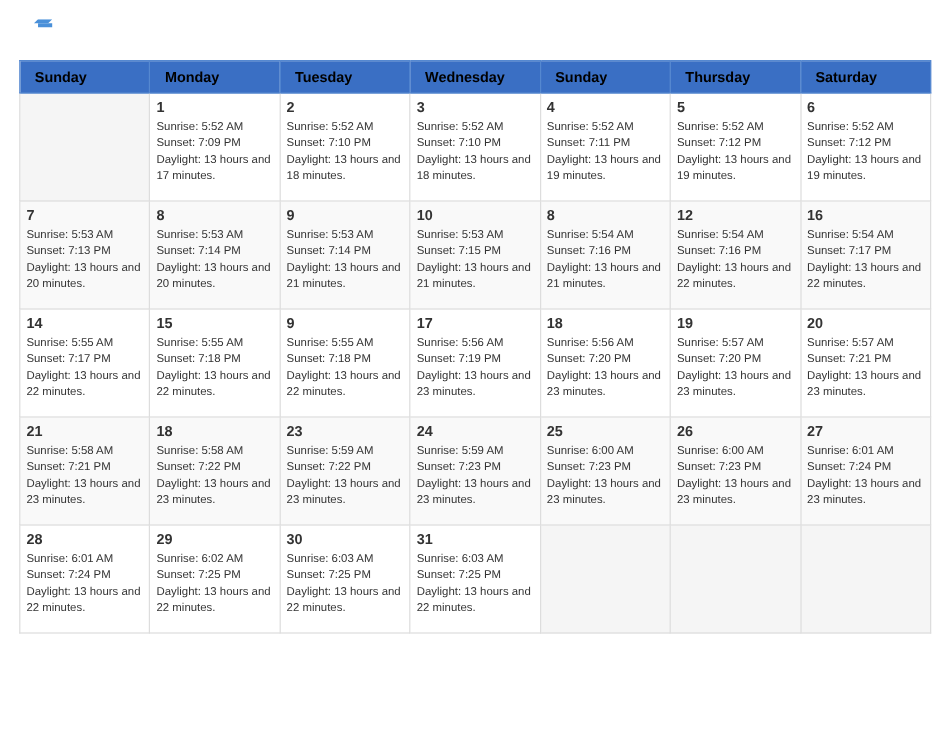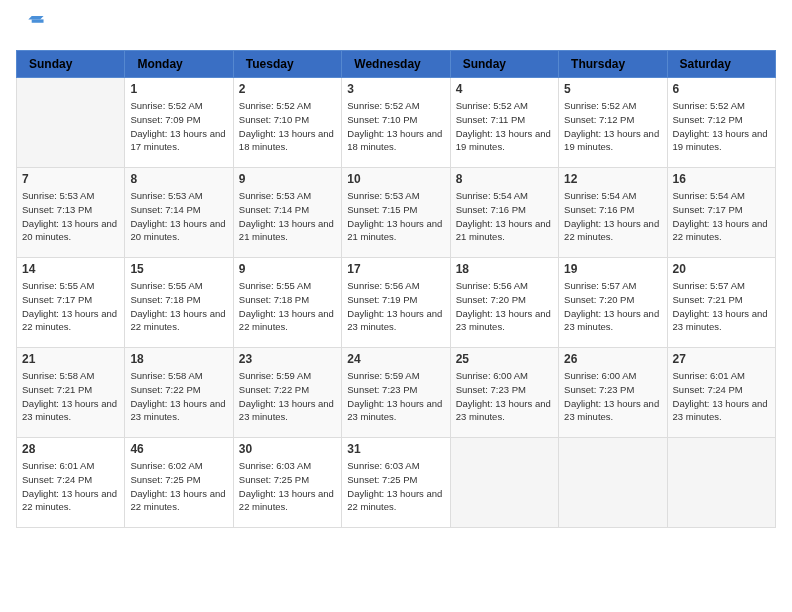--- a/index.html
+++ b/index.html
@@ -232,21 +232,21 @@
           <span class="day-number">27</span>
           <div class="day-info">Sunrise: 6:01 AM<br>Sunset: 7:24 PM<br>Daylight: 13 hours and 23 minutes.</div>
         </td>
       </tr>
       <tr class="week-row">
         <td>
           <span class="day-number">28</span>
           <div class="day-info">Sunrise: 6:01 AM<br>Sunset: 7:24 PM<br>Daylight: 13 hours and 22 minutes.</div>
         </td>
         <td>
-          <span class="day-number">46</span>
+          <span class="day-number">29</span>
           <div class="day-info">Sunrise: 6:02 AM<br>Sunset: 7:25 PM<br>Daylight: 13 hours and 22 minutes.</div>
         </td>
         <td>
           <span class="day-number">30</span>
           <div class="day-info">Sunrise: 6:03 AM<br>Sunset: 7:25 PM<br>Daylight: 13 hours and 22 minutes.</div>
         </td>
         <td>
           <span class="day-number">31</span>
           <div class="day-info">Sunrise: 6:03 AM<br>Sunset: 7:25 PM<br>Daylight: 13 hours and 22 minutes.</div>
         </td>

